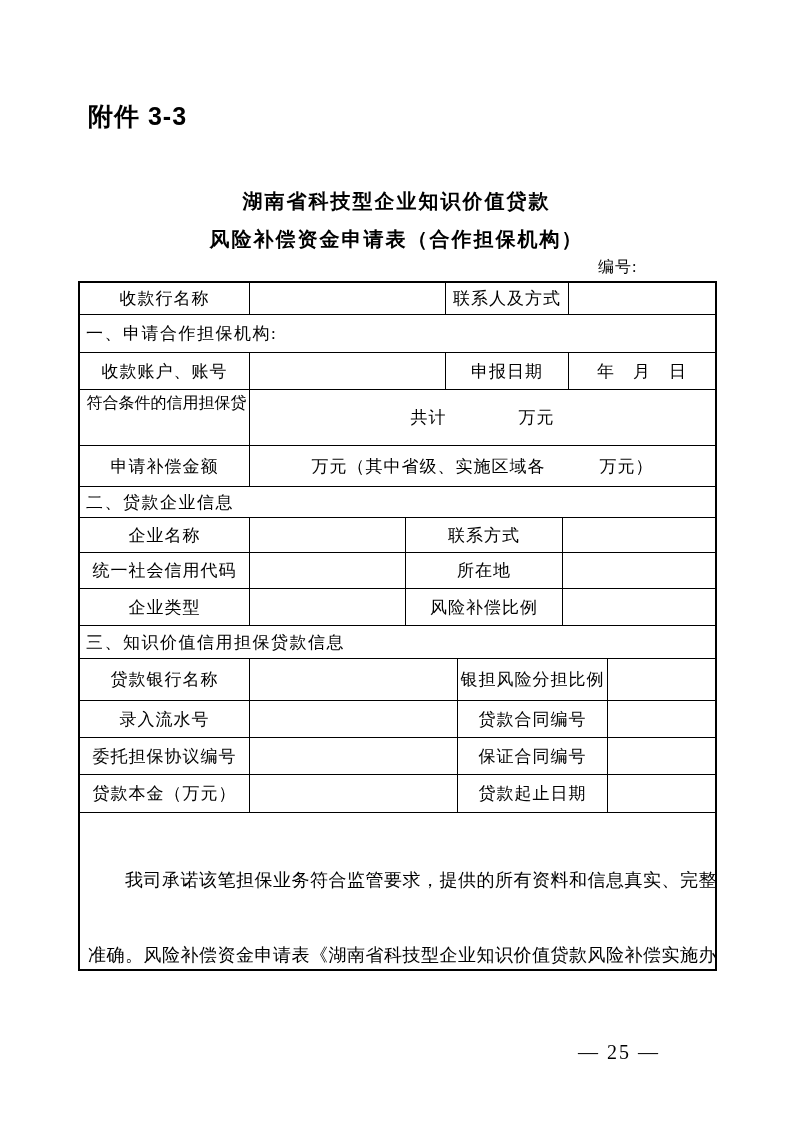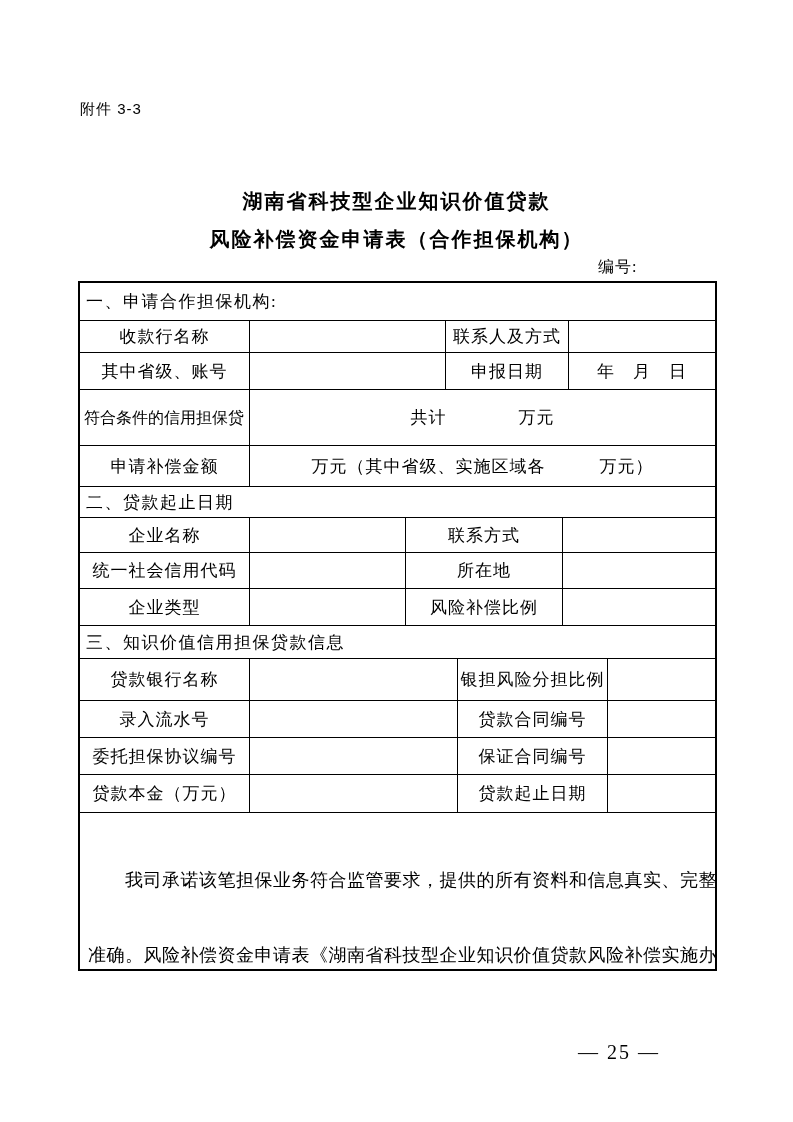--- a/index.html
+++ b/index.html
@@ -2,23 +2,23 @@
 <html><head>
 <meta charset="utf-8">
 <style>
   html,body{margin:0;padding:0;}
   body{
     width:793px;height:1122px;background:#ffffff;position:relative;
     font-family:"Liberation Serif","DejaVu Serif",serif;color:#000;
     overflow:hidden;
   }
   .attachment{
-    position:absolute;left:80px;top:100px;
+    position:absolute;left:88px;top:100px;
     font-family:"Liberation Sans","DejaVu Sans",sans-serif;
-    font-weight:400;font-size:15px;letter-spacing:1px;
+    font-weight:700;font-size:25px;letter-spacing:1px;
   }
   .title{
     position:absolute;left:0;top:182px;width:100%;text-align:center;
     font-weight:700;font-size:20px;line-height:38px;letter-spacing:2px;
   }
   .number{
     position:absolute;left:598px;top:257px;font-size:16px;letter-spacing:1px;
   }
   .formtable{
     position:absolute;left:78px;top:281px;width:639px;
@@ -31,21 +31,21 @@
     display:flex;align-items:center;justify-content:center;
     letter-spacing:1px;white-space:pre;overflow:hidden;
   }
   .cell.last{border-right:none;flex:1;}
   .sechead{justify-content:flex-start;padding-left:6px;letter-spacing:1.5px;}
   .c1{width:170px;}
   .s1c2{width:196px;} .s1c3{width:123px;}
   .s2c2{width:156px;} .s2c3{width:157px;font-family:Liberation Serif, serif;}
   .s3c2{width:208px;} .s3c3{width:150px;}
   .twolines{
-    flex-direction:column;justify-content:center;align-items:flex-start;
+    flex-direction:row;justify-content:center;align-items:flex-start;
     padding-left:4px;font-size:16px;line-height:25px;letter-spacing:0;
   }
   .pledgecell{
     display:block;padding:5px 8px 2px 8px;font-size:18px;line-height:25px;
     letter-spacing:0.5px;
   }
   .pledge-line{white-space:pre;}
   .pagenum{
     position:absolute;left:578px;top:1041px;font-size:20px;letter-spacing:2px;
   }
@@ -57,52 +57,52 @@
 
 <div class="title">
   <div>湖南省科技型企业知识价值贷款</div>
   <div>风险补偿资金申请表（合作担保机构）</div>
 </div>
 
 <div class="number">编号:</div>
 
 <div class="formtable">
 
-  <div class="row" style="height:38px">
-    <div class="cell last sechead">一、申请合作担保机构:</div>
-  </div>
-
   <div class="row" style="height:32px">
     <div class="cell c1">收款行名称</div>
     <div class="cell s1c2"></div>
     <div class="cell s1c3">联系人及方式</div>
     <div class="cell last"></div>
   </div>
 
+  <div class="row" style="height:38px">
+    <div class="cell last sechead">一、申请合作担保机构:</div>
+  </div>
+
   <div class="row" style="height:37px">
-    <div class="cell c1">其中省级、账号</div>
+    <div class="cell c1">收款账户、账号</div>
     <div class="cell s1c2"></div>
     <div class="cell s1c3">申报日期</div>
     <div class="cell last">年　月　日</div>
   </div>
 
   <div class="row" style="height:56px">
     <div class="cell c1 twolines">
       <div>符合条件的信用担保贷</div>
     </div>
     <div class="cell last">共计　　　　万元</div>
   </div>
 
   <div class="row" style="height:41px">
     <div class="cell c1">申请补偿金额</div>
     <div class="cell last">万元（其中省级、实施区域各　　　万元）</div>
   </div>
 
   <div class="row" style="height:31px">
-    <div class="cell last sechead">二、贷款起止日期</div>
+    <div class="cell last sechead">二、贷款企业信息</div>
   </div>
 
   <div class="row" style="height:35px">
     <div class="cell c1">企业名称</div>
     <div class="cell s2c2"></div>
     <div class="cell s2c3">联系方式</div>
     <div class="cell last"></div>
   </div>
   <div class="row" style="height:36px">
     <div class="cell c1">统一社会信用代码</div>

